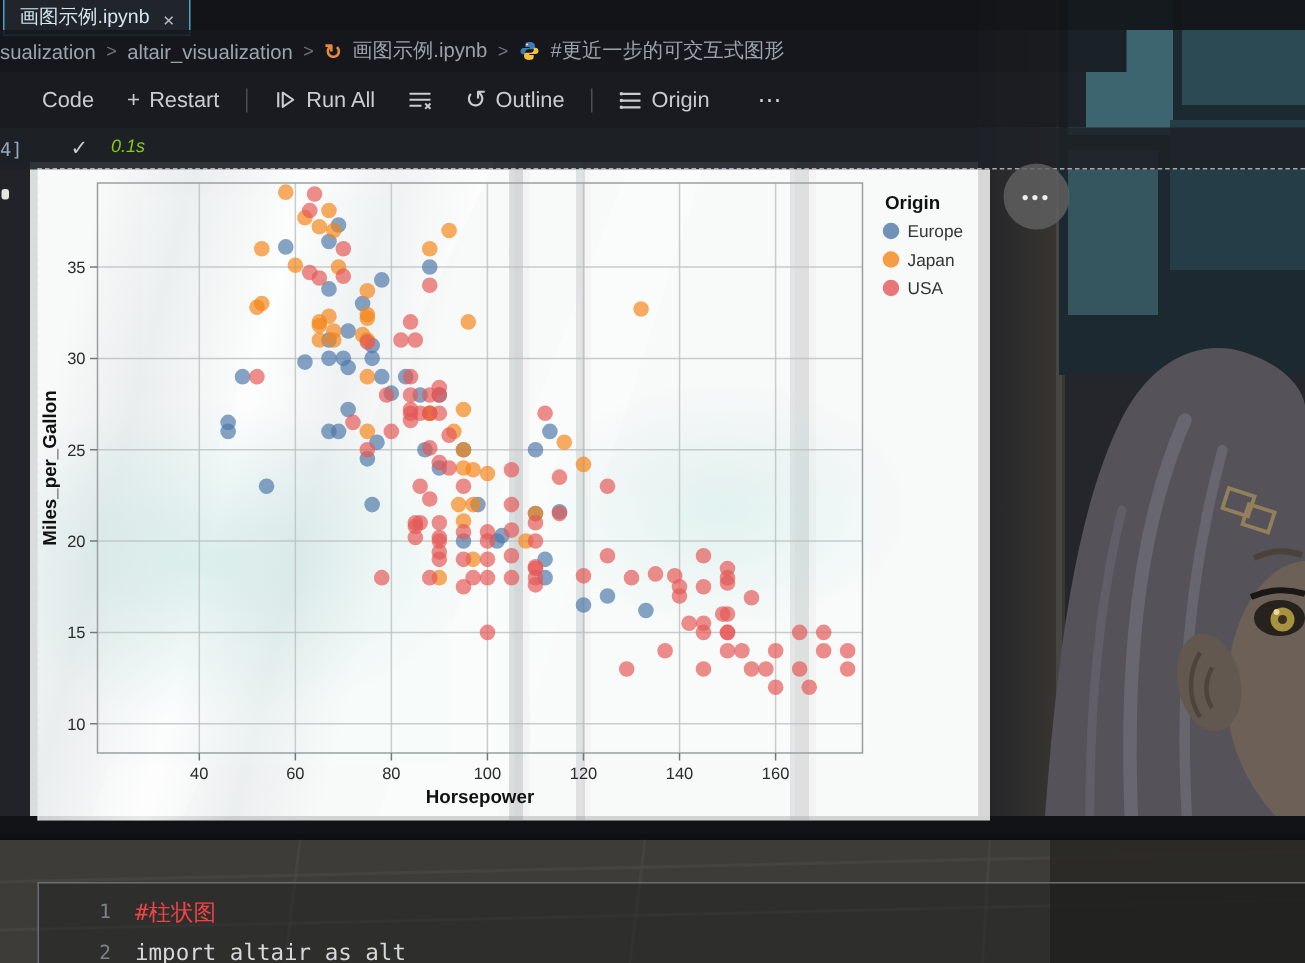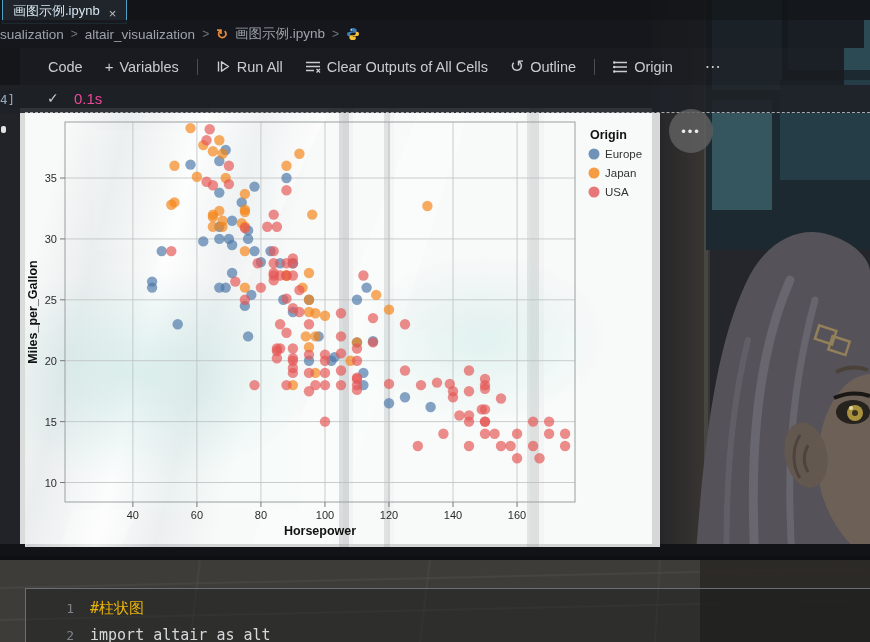--- a/index.html
+++ b/index.html
@@ -6,35 +6,35 @@
   body{width:870px;height:642px;position:relative;overflow:hidden;background:#17181c;
        font-family:"Liberation Sans",sans-serif;-webkit-font-smoothing:antialiased;}
   
   #scene{position:absolute;inset:0;}
   
   .tabbar{position:absolute;left:0;top:0;width:870px;height:20px;background:rgba(18,20,24,.93);}
   .tab{position:absolute;left:2px;top:-6px;height:25px;display:flex;align-items:flex-end;gap:9px;
        padding:0 10px 3px 10px;background:#20242b;border:1px solid #4da1c7;}
   .tab-title{color:#d6e6ef;font-size:13px;}
   .tab-close{color:#b9c1c7;font-size:13px;line-height:13px;}
-  .crumbs{position:absolute;left:0;top:20px;width:864px;height:28px;background:rgba(22,24,29,.88);
+  .crumbs{position:absolute;left:0;top:20px;width:751px;height:28px;background:rgba(22,24,29,.88);
           display:flex;align-items:center;font-size:13.5px;color:#9da3ab;gap:7px;padding-left:0;}
   .crumb{white-space:nowrap;}
   .crumb-sep{color:#6f767e;font-size:12px;}
   .ic-nb{color:#e8883a;font-weight:bold;font-size:14px;}
-  .toolbar{position:absolute;left:0;top:48px;width:824px;height:37px;background:rgba(26,28,33,.9);
-           display:flex;align-items:center;color:#c9ccd1;font-size:14.5px;gap:6px;padding-left:20px;box-sizing:border-box;margin-left:20px;}
+  .toolbar{position:absolute;left:0;top:48px;width:724px;height:37px;background:rgba(26,28,33,.9);
+           display:flex;align-items:center;color:#c9ccd1;font-size:14.5px;gap:6px;padding-left:20px;box-sizing:border-box;}
   .tb-item{display:flex;align-items:center;gap:6px;padding:4px 8px;border-radius:4px;cursor:pointer;white-space:nowrap;}
   .tb-sep{width:1px;height:16px;background:#4a4f55;margin:0 4px;}
   .glyph{font-size:15px;line-height:15px;color:#c9ccd1;}
   .tb-more{margin-left:10px;font-size:16px;letter-spacing:1px;}
   .execrow{position:absolute;left:0;top:85px;width:870px;height:28px;background:rgba(30,33,39,.9);}
   .execcount{position:absolute;left:0;top:7px;color:#93a9bd;font-size:12.5px;font-family:"DejaVu Sans Mono",monospace;}
   .check{position:absolute;left:47px;top:5px;color:#c8cdd2;font-size:14px;}
-  .dur{position:absolute;left:74px;top:5px;color:#ec4899;font-size:15px;}
+  .dur{position:absolute;left:74px;top:5px;color:#84cc16;font-size:12px;font-style:italic;}
   
   .dash-top{position:absolute;left:25px;top:112px;width:845px;border-top:1px dashed rgba(190,194,198,.85);}
   .dash-left{position:absolute;left:25px;top:112px;height:435px;border-left:1px dashed rgba(190,194,198,.6);}
   .out-panel{position:absolute;left:25px;top:113px;width:635px;height:434px;background:rgba(255,255,255,.82);overflow:hidden;}
   .out-panel::before{content:"";position:absolute;inset:0;pointer-events:none;background:
      radial-gradient(ellipse 40% 35% at 18% 60%, rgba(160,212,205,.35), transparent 70%),
      radial-gradient(ellipse 30% 30% at 72% 52%, rgba(165,218,210,.28), transparent 65%),
      linear-gradient(104deg, transparent 6%, rgba(150,168,172,.14) 14%, rgba(255,255,255,.5) 24%, rgba(150,168,172,.12) 32%, transparent 40%),
      linear-gradient(90deg, transparent 49.5%, rgba(110,120,124,.22) 49.5% 51%, transparent 51% 56.5%, rgba(110,120,124,.18) 56.5% 57.5%, transparent 57.5% 79%, rgba(110,120,124,.16) 79% 81%, transparent 81%);}
   svg text{font-family:"Liberation Sans",sans-serif;}
@@ -46,21 +46,21 @@
             background:rgba(96,96,98,.82);display:flex;align-items:center;justify-content:center;
             color:#ececec;font-size:13px;letter-spacing:2px;cursor:pointer;}
   .left-dot{position:absolute;left:1px;top:126px;width:5px;height:7px;background:#e3e3e3;border-radius:2px;}
   
   .code-dim{position:absolute;left:0;top:556px;width:870px;height:86px;background:rgba(10,12,15,.48);}
   .code-cell{position:absolute;left:25px;top:588px;width:845px;height:54px;box-sizing:border-box;
              border-top:1px solid #6a6f74;border-left:1px solid #6a6f74;background:rgba(18,20,24,.35);
              font-family:"DejaVu Sans Mono",monospace;padding-top:6px;}
   .code-line{display:flex;height:27px;line-height:27px;font-size:15px;}
   .ln{width:48px;text-align:right;padding-right:16px;color:#7d828a;font-size:13px;}
-  .src-comment{color:#eab308;}
+  .src-comment{color:#ef4444;}
   .src-code{color:#d6d8da;}
 </style>
 </head>
 <body>
 
 <svg id="scene" viewBox="0 0 870 642" preserveAspectRatio="none">
   <defs>
     <linearGradient id="g1" x1="0" y1="0" x2="1" y2="0">
       <stop offset="0" stop-color="#242428"></stop>
         <stop offset="1" stop-color="#3a3732"></stop>
@@ -124,48 +124,48 @@
   <span class="ic-nb">↻</span>
   <span class="crumb">画图示例.ipynb</span>
   <span class="crumb-sep">&gt;</span>
   <span style="display:inline-flex;">
     <svg width="14" height="14" viewBox="0 0 14 14">
       <path d="M7 1 C4.6 1 4.2 2 4.2 3.1 L4.2 4.4 L7.1 4.4 L7.1 5 L3 5 C1.8 5 1 5.9 1 7.1 C1 8.3 1.8 9.2 3 9.2 L4.2 9.2 L4.2 7.8 C4.2 6.6 5.2 5.8 6.3 5.8 L9.2 5.8 C10.1 5.8 10.6 5.1 10.6 4.2 L10.6 3.1 C10.6 2 9.4 1 7 1 Z" fill="#3f7cb5"></path>
       <path d="M7 13 C9.4 13 9.8 12 9.8 10.9 L9.8 9.6 L6.9 9.6 L6.9 9 L11 9 C12.2 9 13 8.1 13 6.9 C13 5.7 12.2 4.8 11 4.8 L9.8 4.8 L9.8 6.2 C9.8 7.4 8.8 8.2 7.7 8.2 L4.8 8.2 C3.9 8.2 3.4 8.9 3.4 9.8 L3.4 10.9 C3.4 12 4.6 13 7 13 Z" fill="#f3c13a"></path>
       <circle cx="5.4" cy="2.7" r="0.7" fill="#e8f0f5"></circle>
     </svg>
   </span>
+  <span class="crumb">#更近一步的可交互式图形</span>
 </div>
 
 <div class="toolbar">
   <div class="tb-item">
     <span>Code</span>
   </div>
   <div class="tb-item">
     <span class="glyph">+</span>
-    <span>Variables</span>
+    <span>Restart</span>
   </div>
   <div class="tb-sep"></div>
   <div class="tb-item">
     <span style="display:inline-flex;">
       <svg width="15" height="15" viewBox="0 0 15 15">
           <path d="M2.5 2.5 L2.5 12.5" stroke="#c9ccd1" stroke-width="1.4"></path>
           <path d="M5.5 2.8 L12.5 7.5 L5.5 12.2 Z" fill="none" stroke="#c9ccd1" stroke-width="1.4" stroke-linejoin="round"></path>
         </svg>
     </span>
     <span>Run All</span>
   </div>
   <div class="tb-item">
     <span style="display:inline-flex;">
       <svg width="16" height="15" viewBox="0 0 16 15">
           <path d="M1 3.5 H15 M1 7.5 H15 M1 11.5 H9" stroke="#c9ccd1" stroke-width="1.4"></path>
           <path d="M11.5 10 L15 13.5 M15 10 L11.5 13.5" stroke="#c9ccd1" stroke-width="1.3"></path>
         </svg>
     </span>
-    <span>Clear Outputs of All Cells</span>
   </div>
   <div class="tb-item">
     <span class="glyph" style="font-size:17px;">↺</span>
     <span>Outline</span>
   </div>
   <div class="tb-sep"></div>
   <div class="tb-item">
     <span style="display:inline-flex;">
       <svg width="15" height="14" viewBox="0 0 15 14">
           <path d="M1 2.5 H14 M1 7 H14 M1 11.5 H14" stroke="#c9ccd1" stroke-width="1.5"></path>

